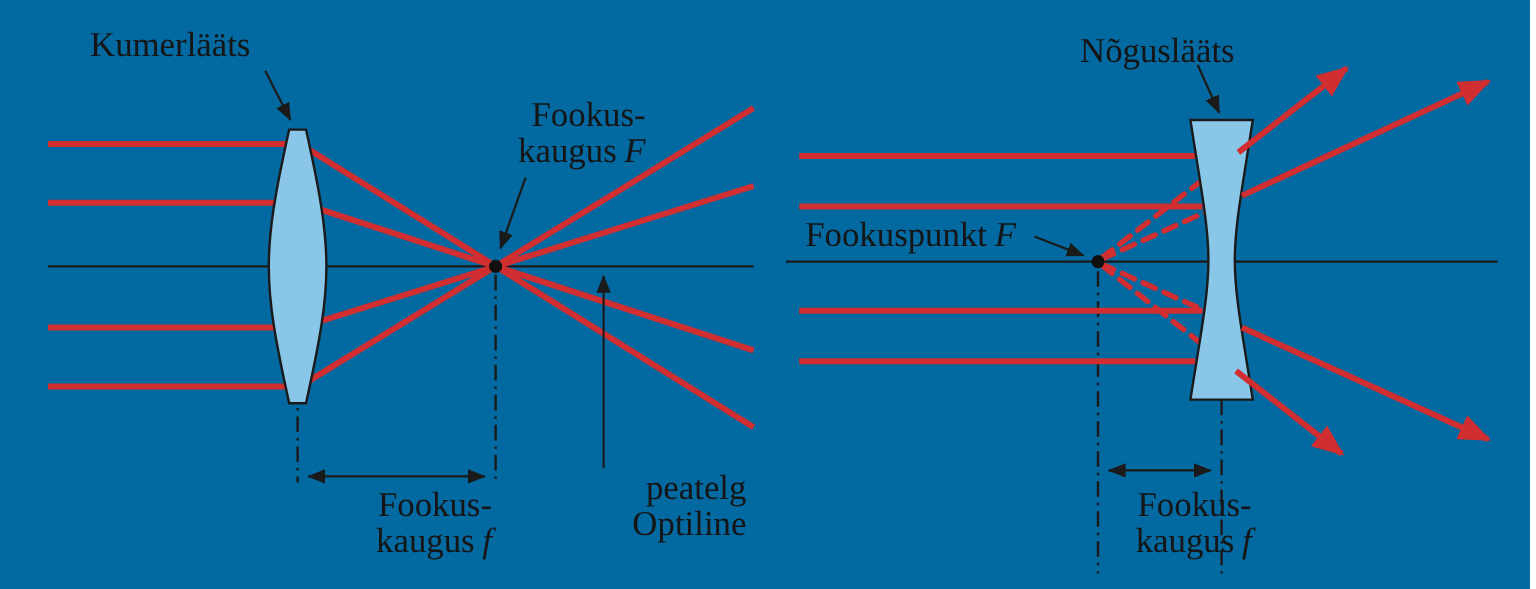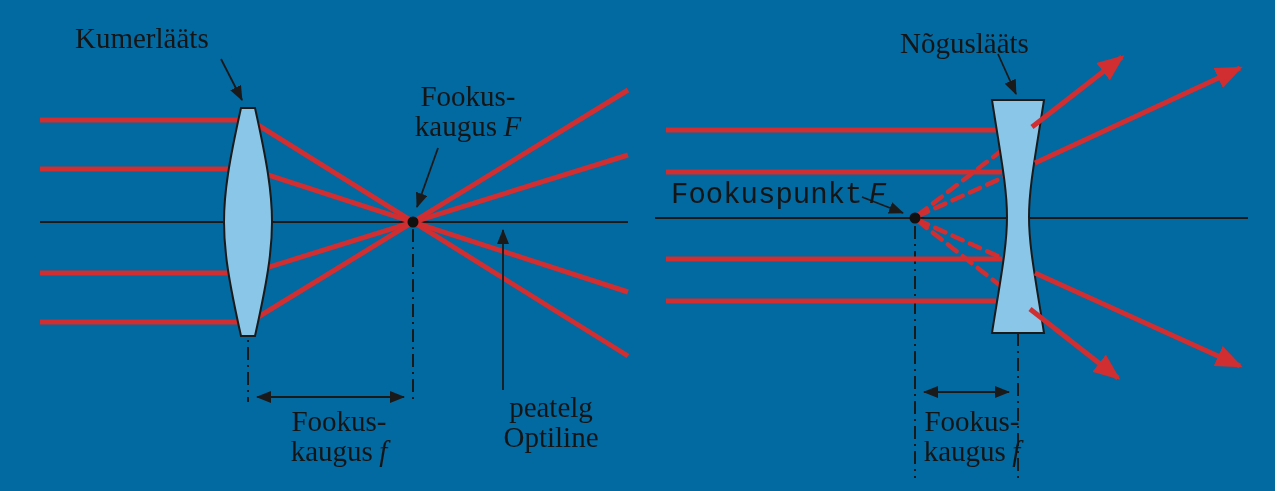--- a/index.html
+++ b/index.html
@@ -29,21 +29,21 @@
   .head-red   { fill: var(--ray, #d02e30); }
 
   
   .lbl {
     position: absolute;
     font-size: 29px;
     line-height: 30px;
     white-space: nowrap;
     color: #151515;
   }
-  .lbl.center { text-align: center; }
+  .lbl.center { text-align: right; }
   .sym { font-style: italic; margin-left: 0.22em; }
 </style>
 </head>
 <body>
 
 <div id="stage" style="--ray: #d02e30; --lens: #8ac6e8; --line: #1a1a1a;">
 
   <svg id="diagram-svg" viewBox="0 0 1280 491">
     <defs>
       <marker id="mBlack" markerUnits="userSpaceOnUse" markerWidth="16" markerHeight="12" refX="14" refY="6" orient="auto-start-reverse">
@@ -116,21 +116,21 @@
     <div><span>kaugus</span><span class="sym">f</span></div>
   </div>
 
   <div class="lbl center" style="left:480px; top:392px; width:142px;">
     <div>peatelg</div>
     <div>Optiline</div>
   </div>
 
   <div class="lbl" style="left:900px; top:8px;margin-top:20px;">Nõguslääts</div>
 
-  <div class="lbl" style="left:671px; top:181px;font-family:Liberation Mono, monospace;">
+  <div class="lbl" style="left:671px; top:181px;">
     <span>Fookuspunkt</span><span class="sym">F</span>
   </div>
 
   <div class="lbl center" style="left:901px; top:406px; width:142px;">
     <div>Fookus-</div>
     <div><span>kaugus</span><span class="sym">f</span></div>
   </div>
 
 </div>
 

